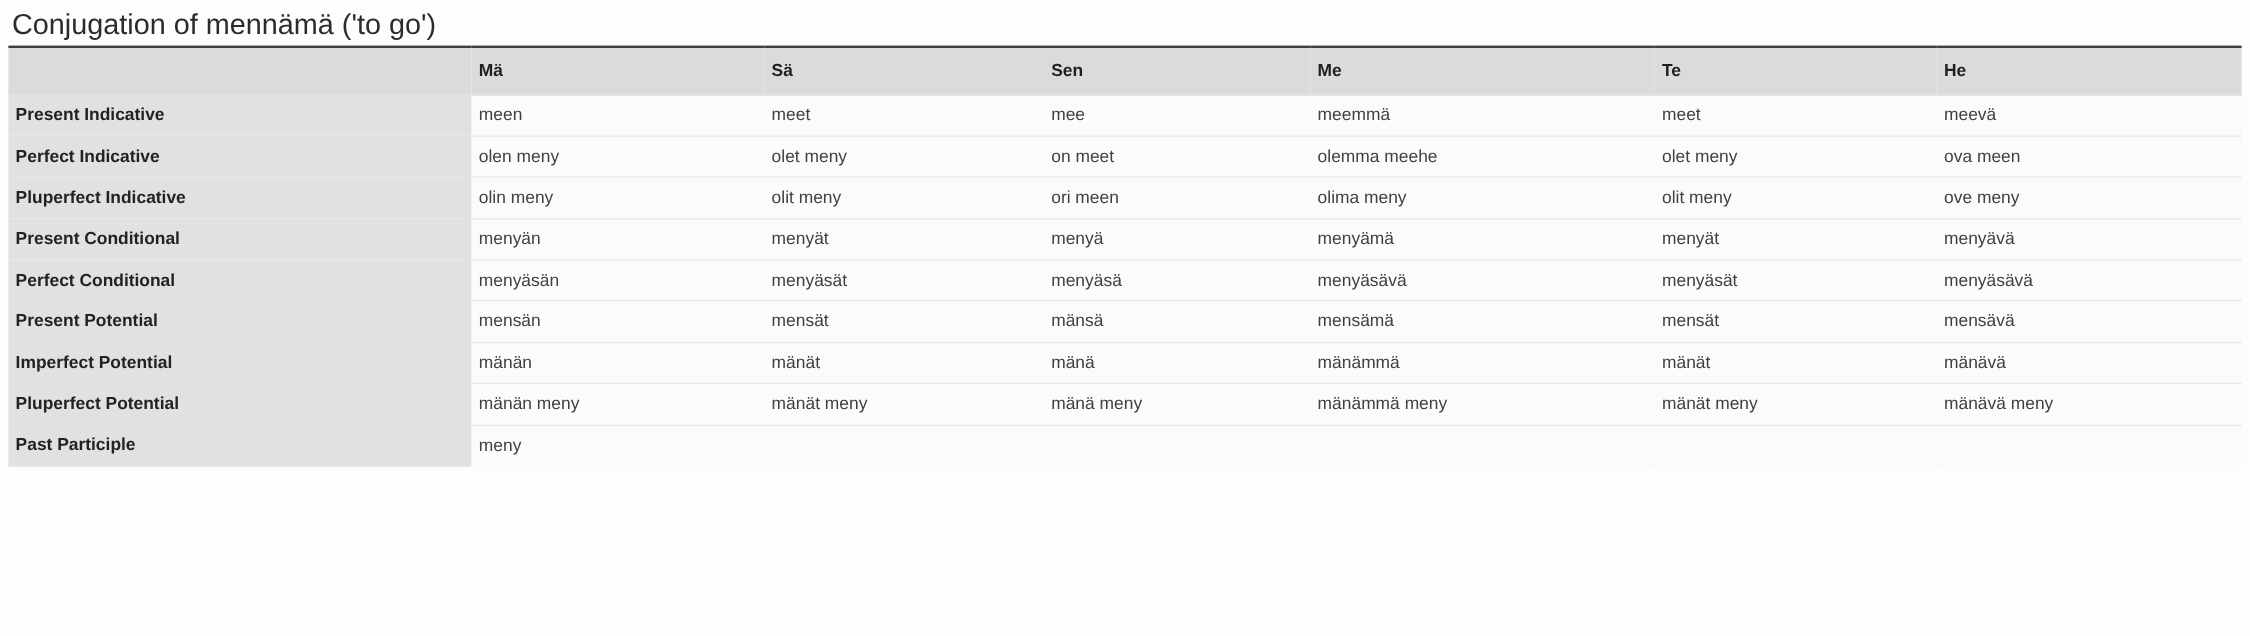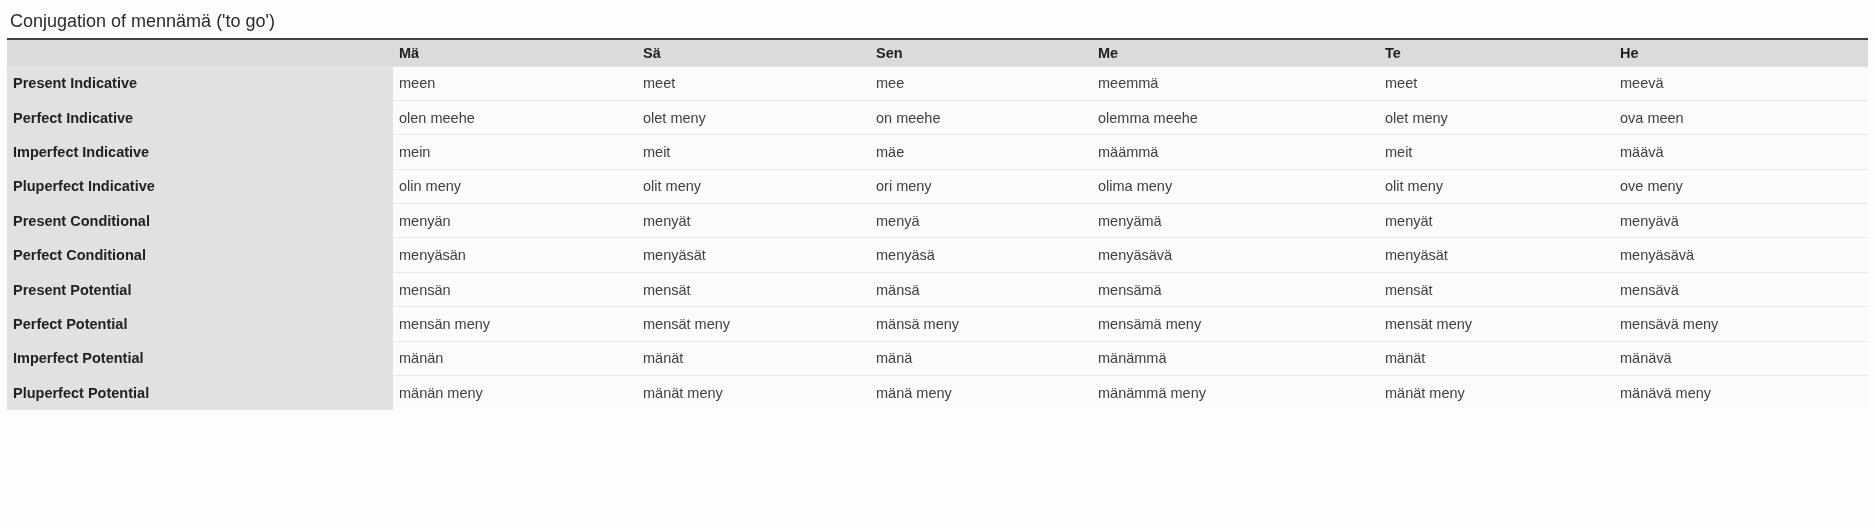--- a/index.html
+++ b/index.html
@@ -5,36 +5,36 @@
   * { box-sizing: border-box; margin: 0; padding: 0; }
   html, body {
     width: 1875px;
     height: 530px;
     background: #fdfdfd;
     font-family: "Liberation Sans", "DejaVu Sans", sans-serif;
     overflow: hidden;
   }
   .page-title {
     color: #2b2b2b;
-    font-size: 18px;
+    font-size: 24px;
     line-height: 28px;
     padding: 7px 0 0 10px;
     height: 38px;
     font-weight: 400;
   }
   table.conjugation-table {
     table-layout: fixed;
     border-collapse: collapse;
     margin-left: 7px;
     width: 1861px;
     border-top: 2px solid #3f3f3f;
   }
   thead th {
     background: #dbdbdb;
-    height: 27px;
+    height: 40px;
     text-align: left;
     vertical-align: middle;
     padding-left: 6px;
     font-size: 14.5px;
     font-weight: 700;
     color: #1f1f1f;
     margin-top: 46px;
   }
   tbody th.row-label {
     background: #e1e1e1;
@@ -88,41 +88,32 @@
         <th class="row-label">Present Indicative</th>
         <td>meen</td>
         <td>meet</td>
         <td>mee</td>
         <td>meemmä</td>
         <td>meet</td>
         <td>meevä</td>
       </tr>
       <tr>
         <th class="row-label">Perfect Indicative</th>
-        <td>olen meehe</td>
+        <td>olen meny</td>
         <td>olet meny</td>
-        <td>on meehe</td>
+        <td>on meet</td>
         <td>olemma meehe</td>
         <td>olet meny</td>
         <td>ova meen</td>
       </tr>
       <tr>
-        <th class="row-label">Imperfect Indicative</th>
-        <td>mein</td>
-        <td>meit</td>
-        <td>mäe</td>
-        <td>määmmä</td>
-        <td>meit</td>
-        <td>määvä</td>
-      </tr>
-      <tr>
         <th class="row-label">Pluperfect Indicative</th>
         <td>olin meny</td>
         <td>olit meny</td>
-        <td>ori meny</td>
+        <td>ori meen</td>
         <td>olima meny</td>
         <td>olit meny</td>
         <td>ove meny</td>
       </tr>
       <tr>
         <th class="row-label">Present Conditional</th>
         <td>menyän</td>
         <td>menyät</td>
         <td>menyä</td>
         <td>menyämä</td>
@@ -141,40 +132,40 @@
       <tr>
         <th class="row-label">Present Potential</th>
         <td>mensän</td>
         <td>mensät</td>
         <td>mänsä</td>
         <td>mensämä</td>
         <td>mensät</td>
         <td>mensävä</td>
       </tr>
       <tr>
-        <th class="row-label">Perfect Potential</th>
-        <td>mensän meny</td>
-        <td>mensät meny</td>
-        <td>mänsä meny</td>
-        <td>mensämä meny</td>
-        <td>mensät meny</td>
-        <td>mensävä meny</td>
-      </tr>
-      <tr>
         <th class="row-label">Imperfect Potential</th>
         <td>mänän</td>
         <td>mänät</td>
         <td>mänä</td>
         <td>mänämmä</td>
         <td>mänät</td>
         <td>mänävä</td>
       </tr>
       <tr>
         <th class="row-label">Pluperfect Potential</th>
         <td>mänän meny</td>
         <td>mänät meny</td>
         <td>mänä meny</td>
         <td>mänämmä meny</td>
         <td>mänät meny</td>
         <td>mänävä meny</td>
       </tr>
+      <tr>
+        <th class="row-label">Past Participle</th>
+        <td>meny</td>
+        <td></td>
+        <td></td>
+        <td></td>
+        <td></td>
+        <td></td>
+      </tr>
     </tbody>
 </table>
 
 </body></html>

